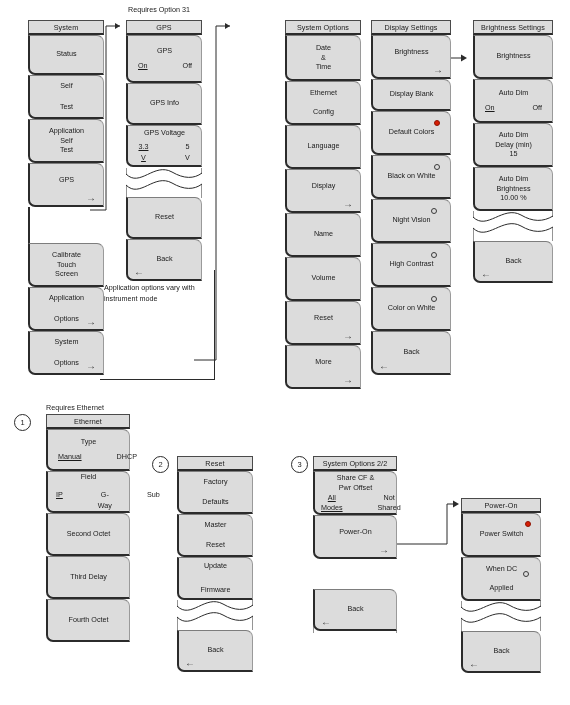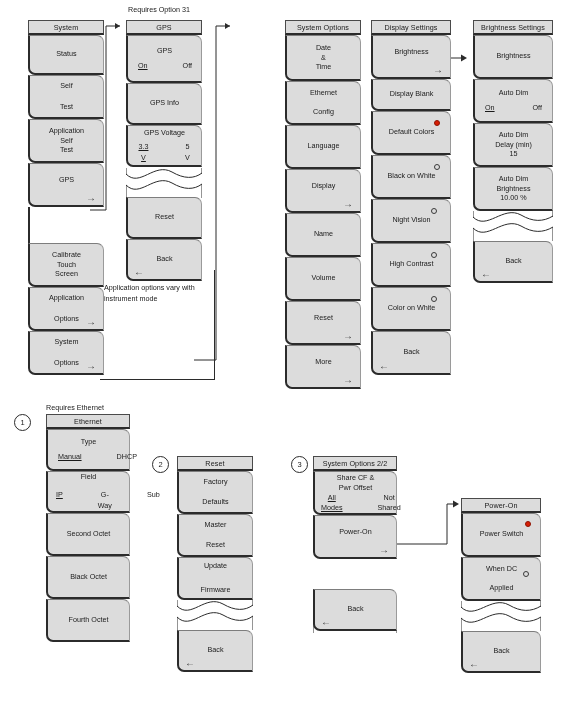--- a/index.html
+++ b/index.html
@@ -343,21 +343,21 @@
       <div class="optrow three">
         <span class="opt sel">IP</span>
         <span class="opt">G-Way</span>
         <span class="opt">Sub</span>
       </div>
     </div>
     <div class="btn" style="height:43px;">
       <span class="line">Second Octet</span>
     </div>
     <div class="btn" style="height:43px;">
-      <span class="line">Black Octet</span>
+      <span class="line">Third Delay</span>
     </div>
     <div class="btn" style="height:43px;">
       <span class="line">Fourth Octet</span>
     </div>
   </div>
 
   <div class="circnum" style="left:152px;top:456px;">2</div>
   <div class="menu" style="left:177px;top:456px;width:76px;">
     <div class="menu-title">Reset</div>
 

